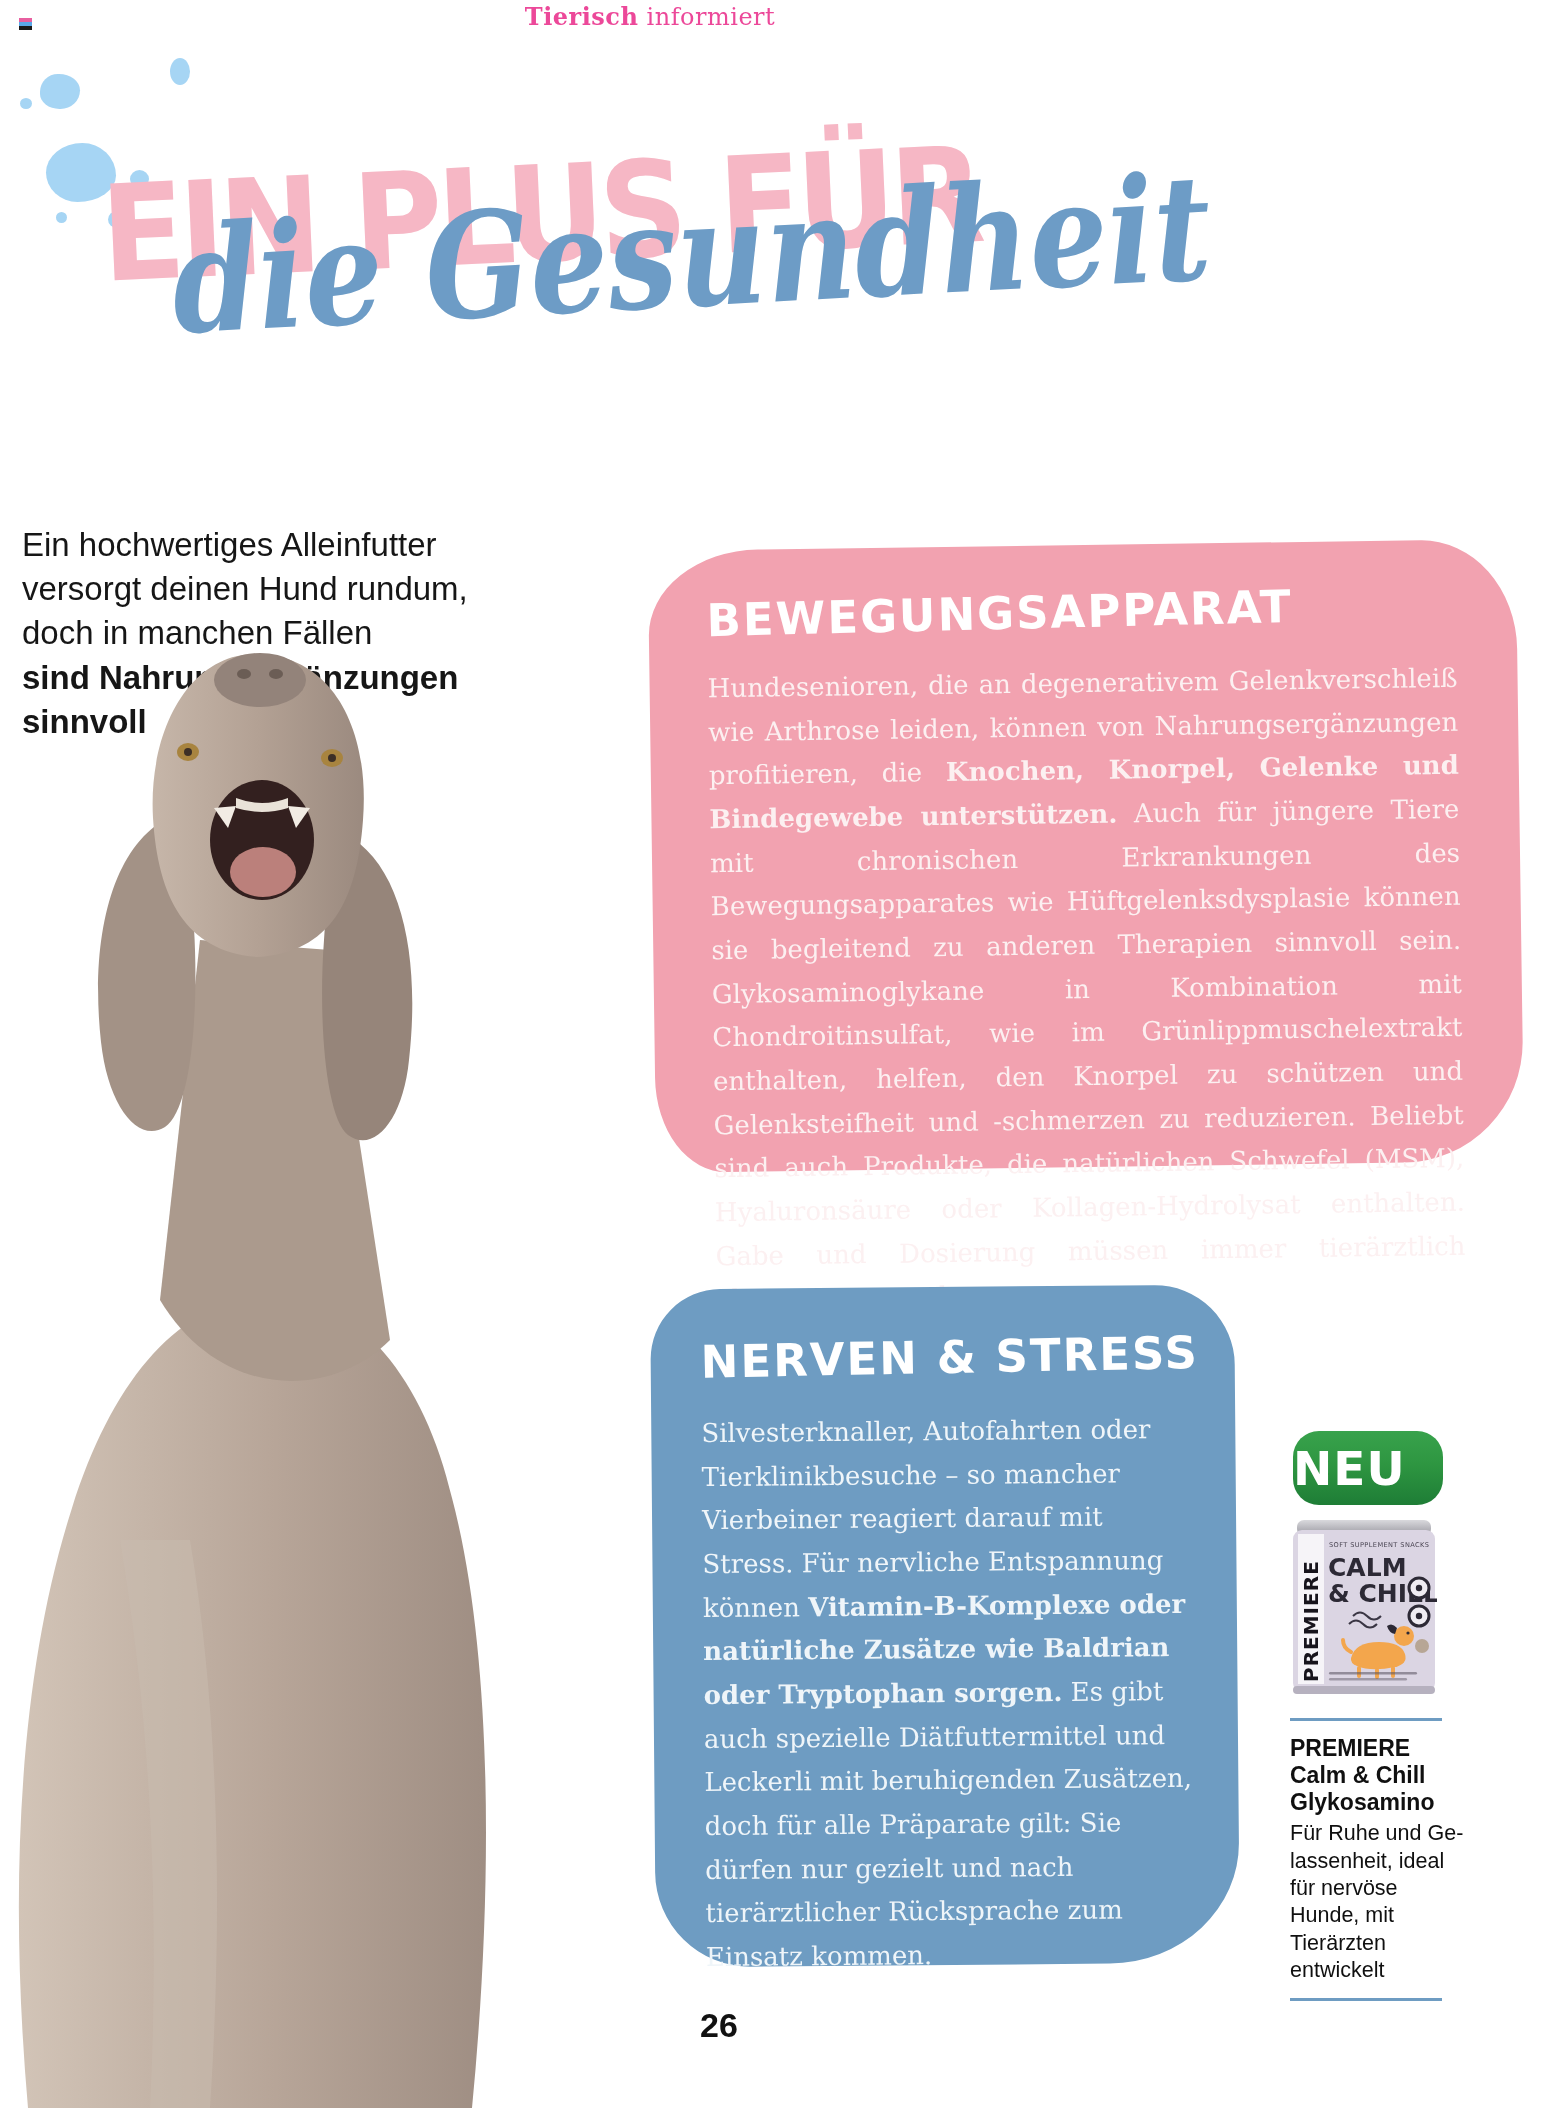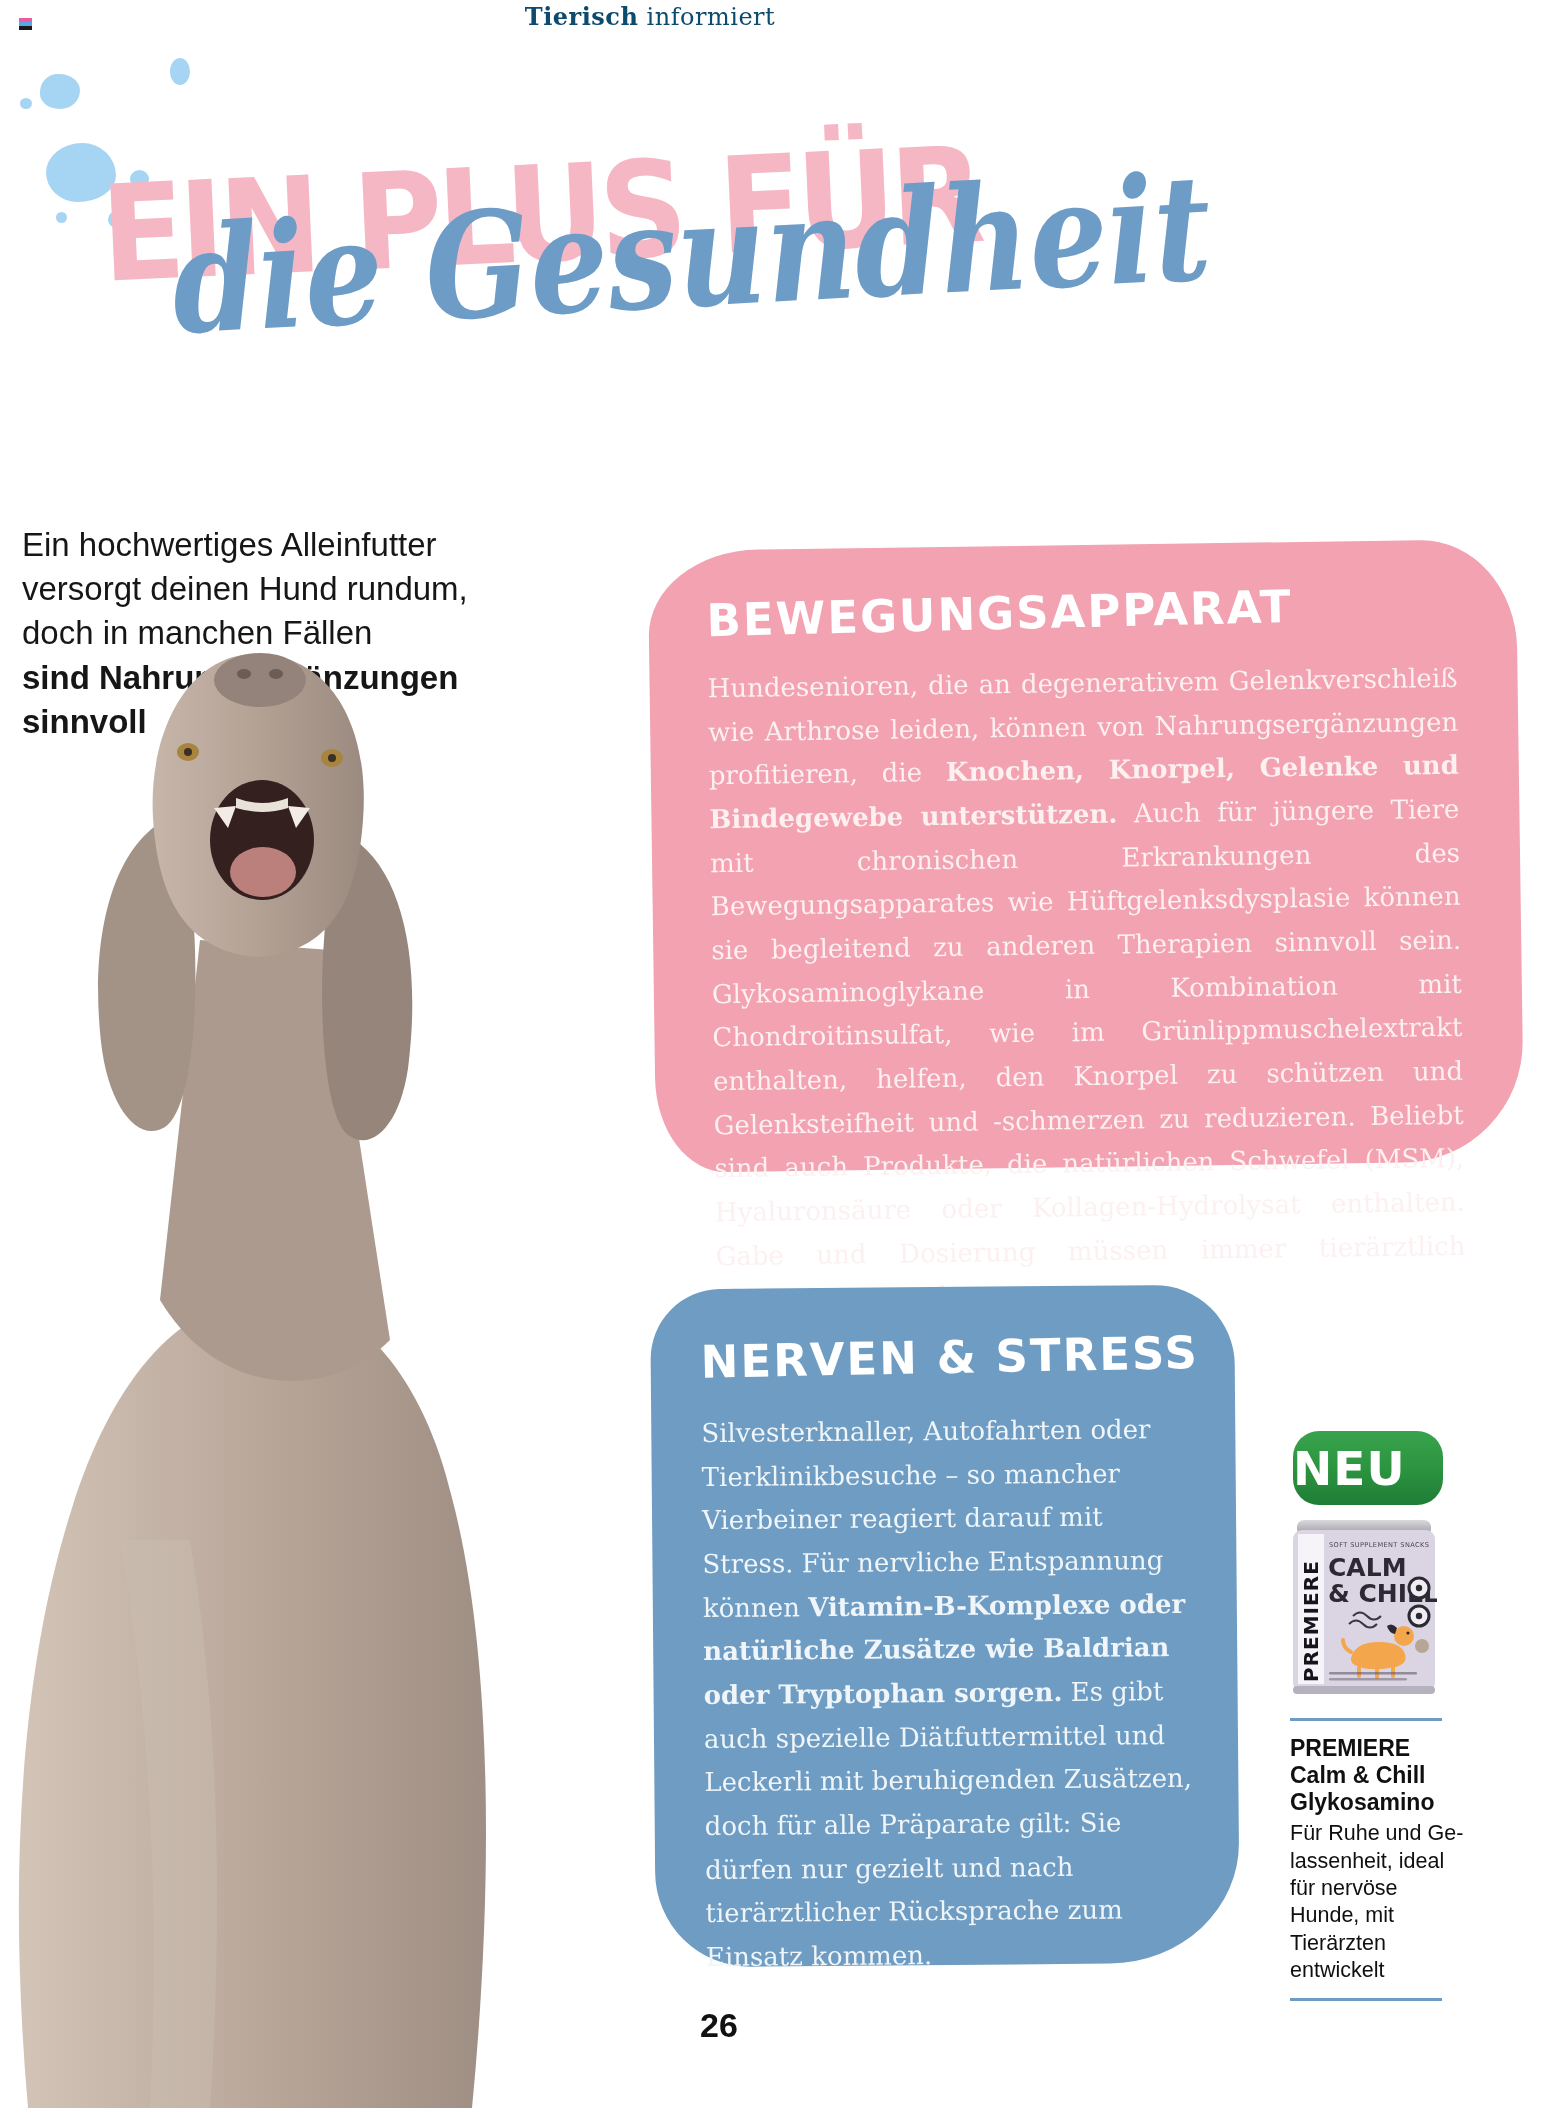--- a/index.html
+++ b/index.html
@@ -2,21 +2,21 @@
 <html><head>
 <meta charset="utf-8">
 <style>
   html,body{margin:0;padding:0;background:#ffffff;}
   #page{
     position:relative;width:1550px;height:2108px;background:#ffffff;overflow:hidden;
     font-family:"Liberation Sans",sans-serif;color:#141414;
   }
   
   .mag-header{position:absolute;left:430px;top:2px;width:440px;text-align:center;
-    font-family:"DejaVu Serif",serif;font-size:24px;color:#0c4a6e;letter-spacing:.5px;}
+    font-family:"DejaVu Serif",serif;font-size:24px;color:#ec4899;letter-spacing:.5px;}
   .mag-header .hb{font-weight:bold;}
   
   .regmark{position:absolute;left:19px;top:18px;width:13px;height:13px;}
   .regmark div{height:4px;width:13px;}
   
   .dot{position:absolute;background:#A6D5F4;border-radius:50%;}
   
   .hl1{position:absolute;left:98px;top:158px;white-space:nowrap;
     font-family:"DejaVu Sans",sans-serif;font-weight:bold;font-size:133px;letter-spacing:-6px;
     color:#F6B7C5;transform:rotate(-2.6deg) scaleX(.92);transform-origin:left top;z-index:1;}

